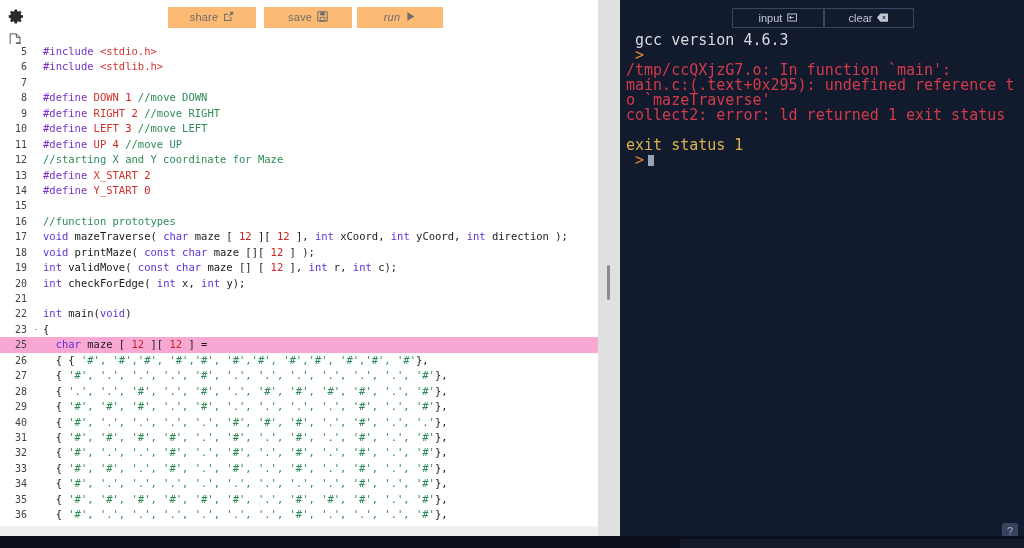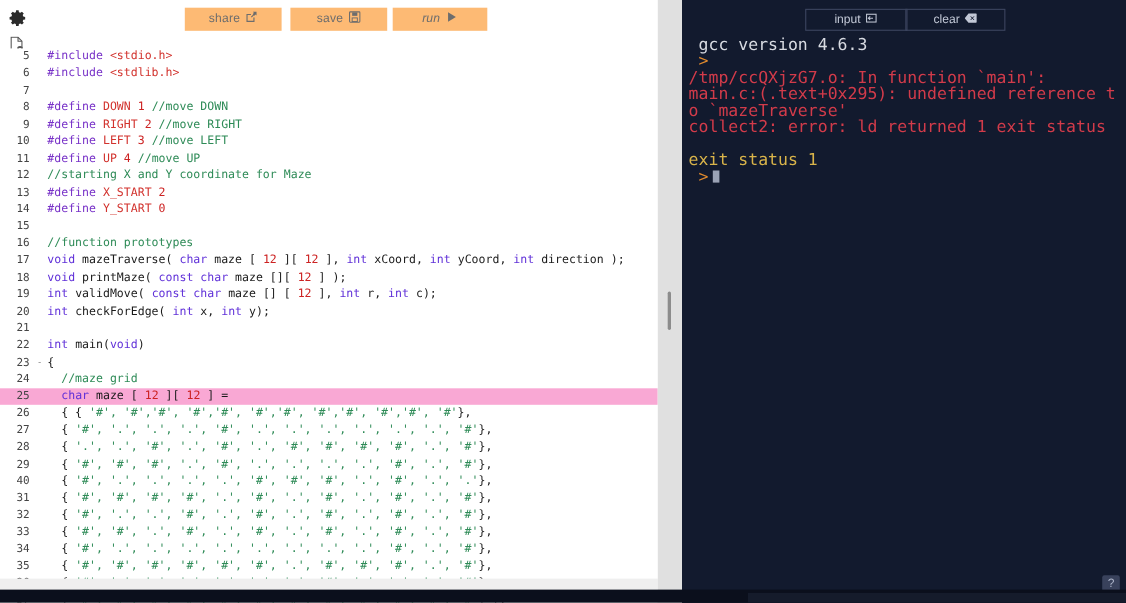--- a/index.html
+++ b/index.html
@@ -239,21 +239,20 @@
         <div class="line"><span class="gutter">14</span><span class="fold"></span><span class="code"><span class="pp">#define </span><span class="def">Y_START </span><span class="num">0</span></span></div>
         <div class="line"><span class="gutter">15</span><span class="fold"></span><span class="code"></span></div>
         <div class="line"><span class="gutter">16</span><span class="fold"></span><span class="code"><span class="cmt">//function prototypes</span></span></div>
         <div class="line"><span class="gutter">17</span><span class="fold"></span><span class="code"><span class="kw">void </span><span class="pl">mazeTraverse( </span><span class="kw">char </span><span class="pl">maze [ </span><span class="num">12</span><span class="pl"> ][ </span><span class="num">12</span><span class="pl"> ], </span><span class="kw">int </span><span class="pl">xCoord, </span><span class="kw">int </span><span class="pl">yCoord, </span><span class="kw">int </span><span class="pl">direction );</span></span></div>
         <div class="line"><span class="gutter">18</span><span class="fold"></span><span class="code"><span class="kw">void </span><span class="pl">printMaze( </span><span class="kw">const char </span><span class="pl">maze [][ </span><span class="num">12</span><span class="pl"> ] );</span></span></div>
         <div class="line"><span class="gutter">19</span><span class="fold"></span><span class="code"><span class="kw">int </span><span class="pl">validMove( </span><span class="kw">const char </span><span class="pl">maze [] [ </span><span class="num">12</span><span class="pl"> ], </span><span class="kw">int </span><span class="pl">r, </span><span class="kw">int </span><span class="pl">c);</span></span></div>
         <div class="line"><span class="gutter">20</span><span class="fold"></span><span class="code"><span class="kw">int </span><span class="pl">checkForEdge( </span><span class="kw">int </span><span class="pl">x, </span><span class="kw">int </span><span class="pl">y);</span></span></div>
         <div class="line"><span class="gutter">21</span><span class="fold"></span><span class="code"></span></div>
         <div class="line"><span class="gutter">22</span><span class="fold"></span><span class="code"><span class="kw">int </span><span class="pl">main(</span><span class="kw">void</span><span class="pl">)</span></span></div>
         <div class="line"><span class="gutter">23</span><span class="fold">-</span><span class="code"><span class="pl">{</span></span></div>
-        <div class="line"><span class="gutter">24</span><span class="fold"></span><span class="code"><span class="cmt">  //maze grid</span></span></div>
         <div class="line hl"><span class="gutter">25</span><span class="fold"></span><span class="code"><span class="pl">  </span><span class="kw">char </span><span class="pl">maze [ </span><span class="num">12</span><span class="pl"> ][ </span><span class="num">12</span><span class="pl"> ] =</span></span></div>
         <div class="line"><span class="gutter">26</span><span class="fold"></span><span class="code"><span class="pl">  { { </span><span class="chr">'#', '#','#', '#','#', '#','#', '#','#', '#','#', '#'</span><span class="pl">},</span></span></div>
         <div class="line"><span class="gutter">27</span><span class="fold"></span><span class="code"><span class="pl">  { </span><span class="chr">'#', '.', '.', '.', '#', '.', '.', '.', '.', '.', '.', '#'</span><span class="pl">},</span></span></div>
         <div class="line"><span class="gutter">28</span><span class="fold"></span><span class="code"><span class="pl">  { </span><span class="chr">'.', '.', '#', '.', '#', '.', '#', '#', '#', '#', '.', '#'</span><span class="pl">},</span></span></div>
         <div class="line"><span class="gutter">29</span><span class="fold"></span><span class="code"><span class="pl">  { </span><span class="chr">'#', '#', '#', '.', '#', '.', '.', '.', '.', '#', '.', '#'</span><span class="pl">},</span></span></div>
         <div class="line"><span class="gutter">40</span><span class="fold"></span><span class="code"><span class="pl">  { </span><span class="chr">'#', '.', '.', '.', '.', '#', '#', '#', '.', '#', '.', '.'</span><span class="pl">},</span></span></div>
         <div class="line"><span class="gutter">31</span><span class="fold"></span><span class="code"><span class="pl">  { </span><span class="chr">'#', '#', '#', '#', '.', '#', '.', '#', '.', '#', '.', '#'</span><span class="pl">},</span></span></div>
         <div class="line"><span class="gutter">32</span><span class="fold"></span><span class="code"><span class="pl">  { </span><span class="chr">'#', '.', '.', '#', '.', '#', '.', '#', '.', '#', '.', '#'</span><span class="pl">},</span></span></div>
         <div class="line"><span class="gutter">33</span><span class="fold"></span><span class="code"><span class="pl">  { </span><span class="chr">'#', '#', '.', '#', '.', '#', '.', '#', '.', '#', '.', '#'</span><span class="pl">},</span></span></div>
         <div class="line"><span class="gutter">34</span><span class="fold"></span><span class="code"><span class="pl">  { </span><span class="chr">'#', '.', '.', '.', '.', '.', '.', '.', '.', '#', '.', '#'</span><span class="pl">},</span></span></div>

